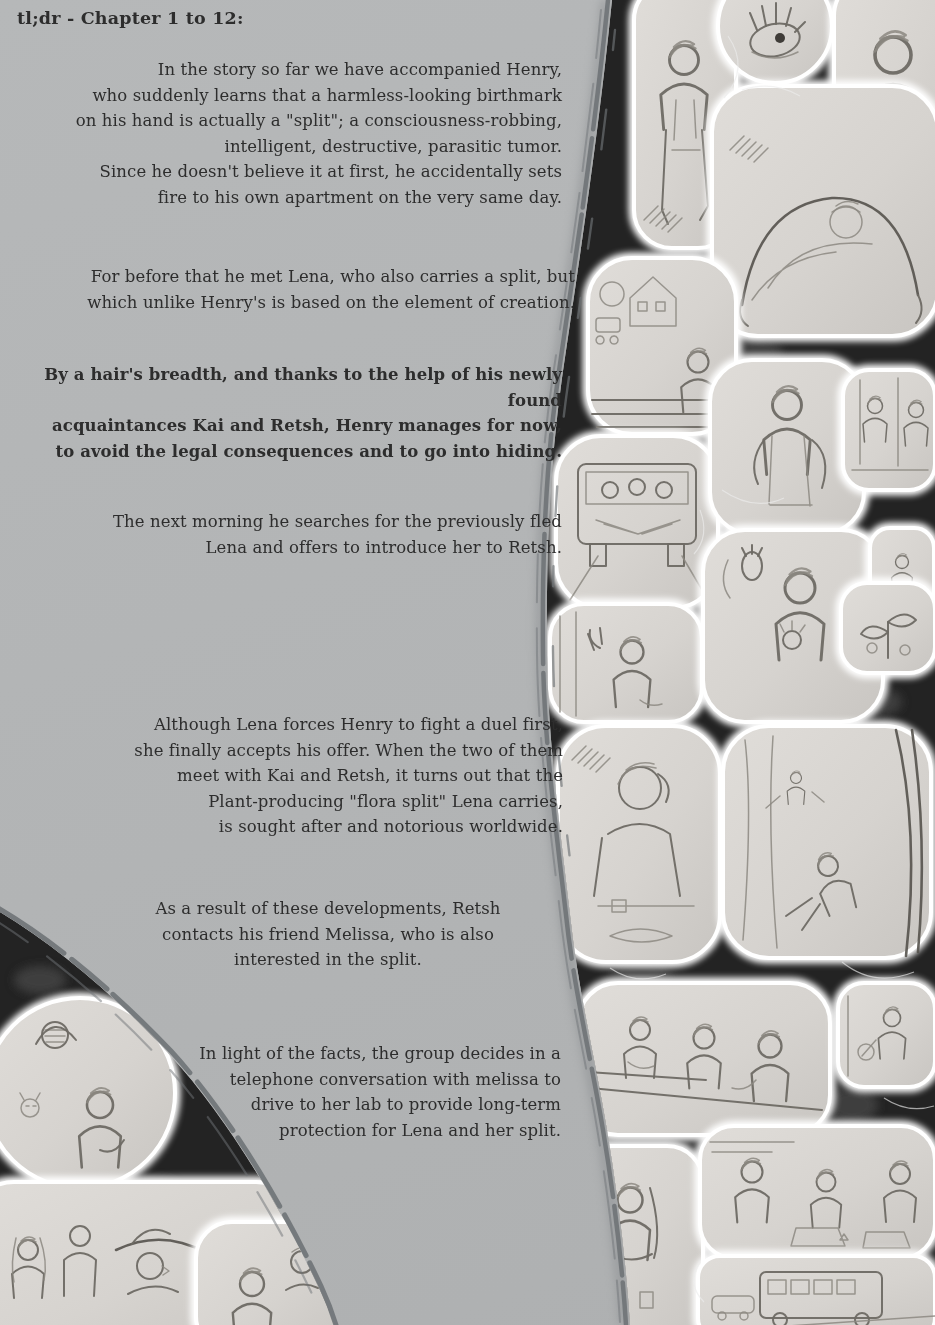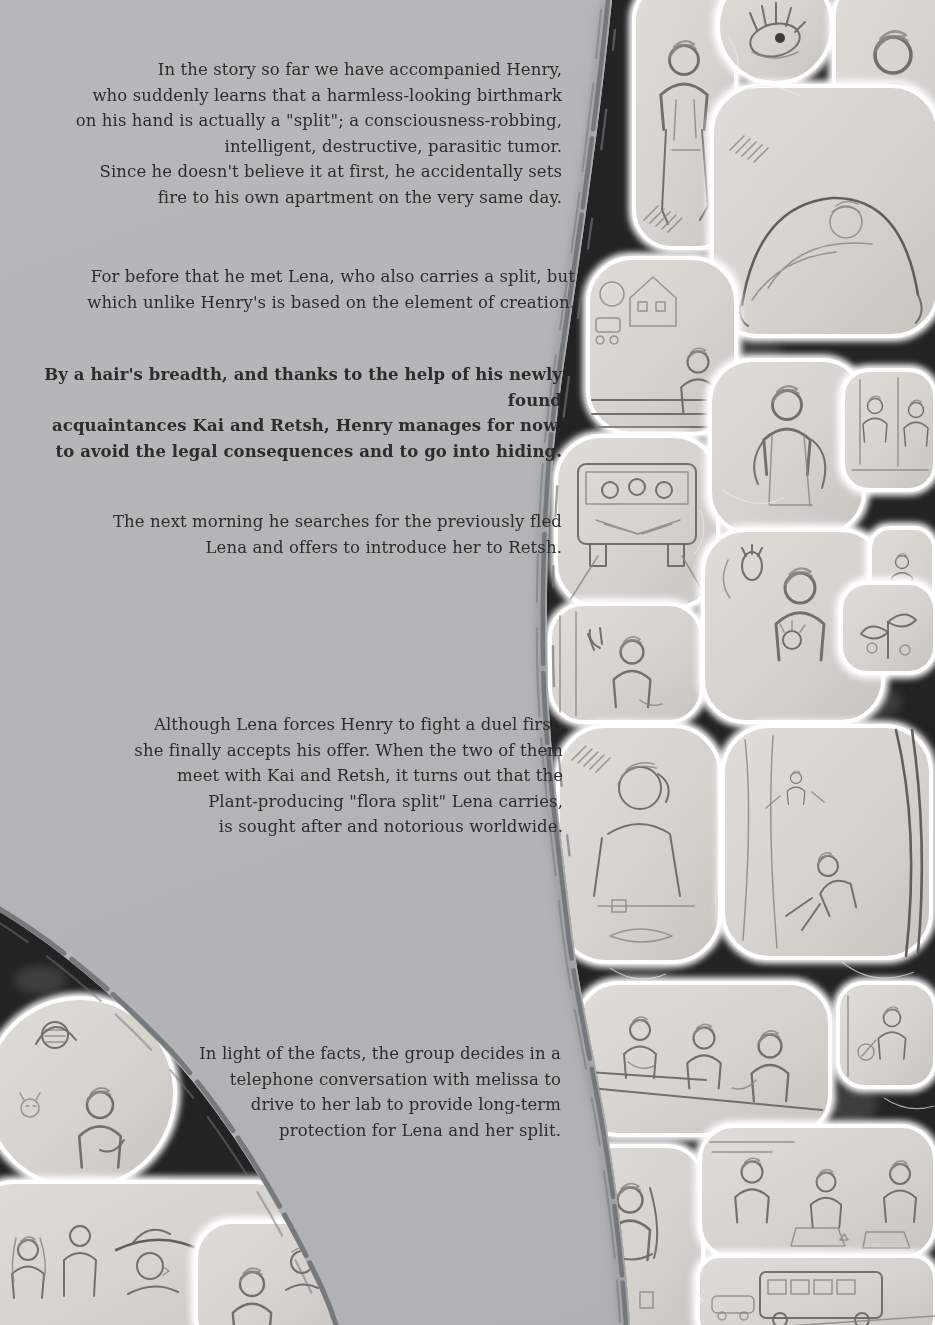--- a/index.html
+++ b/index.html
@@ -384,37 +384,41 @@
         </g>
       </g>
     </g>
 
     <g>
       <path class="pencilEdge" stroke-width="5" opacity="0.9" stroke-dasharray="80 10 46 8 110 12 60 9" d="M -2,908 C 54,941 114,991 171,1051 C 226,1111 281,1201 321,1286 C 327,1299 332,1312 336,1325"></path>
       <path class="pencilEdge" stroke-width="2.2" opacity="0.5" stroke-dasharray="36 24 70 20 50 28" d="M -2,922 C 50,955 108,1003 163,1062 C 218,1122 272,1210 312,1294"></path>
     </g>
   </svg>
 
+  <h1 class="title">tl;dr - Chapter 1 to 12:</h1>
 
   <p class="para" id="para1">In the story so far we have accompanied Henry,
 who suddenly learns that a harmless-looking birthmark
 on his hand is actually a "split"; a consciousness-robbing,
 intelligent, destructive, parasitic tumor.
 Since he doesn't believe it at first, he accidentally sets
 fire to his own apartment on the very same day.</p>
   <p class="para" id="para2">For before that he met Lena, who also carries a split, but
 which unlike Henry's is based on the element of creation.</p>
   <p class="para" id="para3">By a hair's breadth, and thanks to the help of his newly found
 acquaintances Kai and Retsh, Henry manages for now,
 to avoid the legal consequences and to go into hiding.</p>
   <p class="para" id="para4">The next morning he searches for the previously fled
 Lena and offers to introduce her to Retsh.</p>
   <p class="para" id="para6">Although Lena forces Henry to fight a duel first,
 she finally accepts his offer. When the two of them
 meet with Kai and Retsh, it turns out that the
 Plant-producing "flora split" Lena carries,
 is sought after and notorious worldwide.</p>
+  <p class="para" id="para7">As a result of these developments, Retsh
+contacts his friend Melissa, who is also
+interested in the split.</p>
   <p class="para" id="para8">In light of the facts, the group decides in a
 telephone conversation with melissa to
 drive to her lab to provide long-term
 protection for Lena and her split.</p>
 
 </div>
 
 </body></html>

